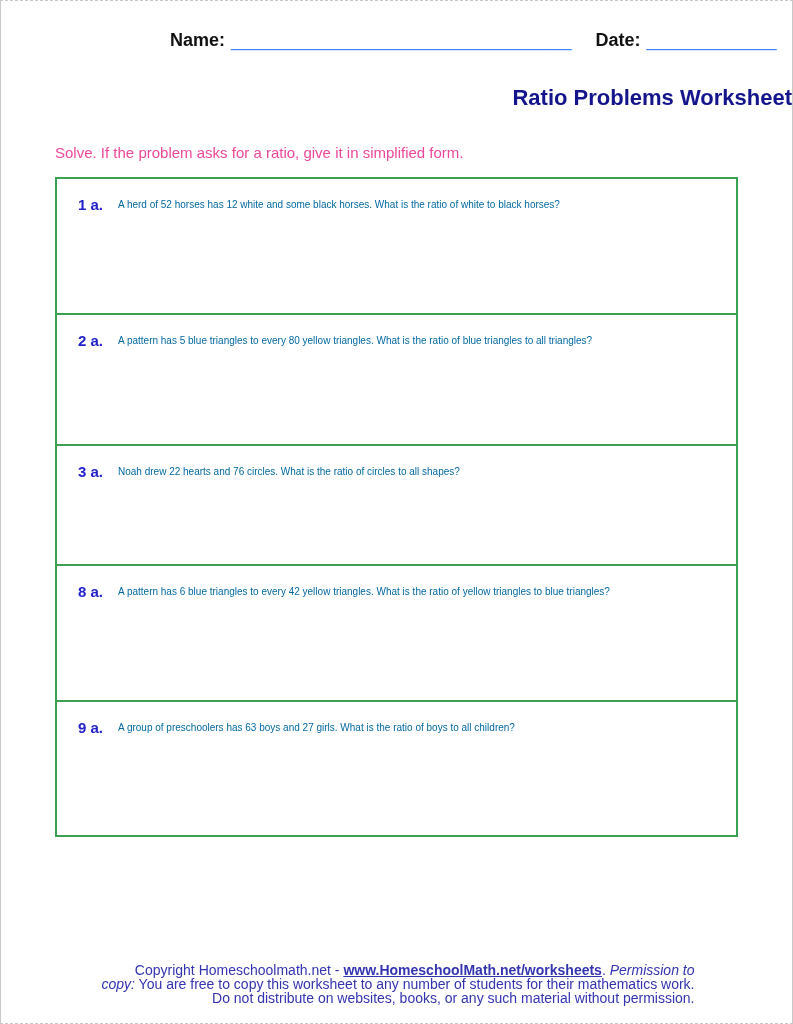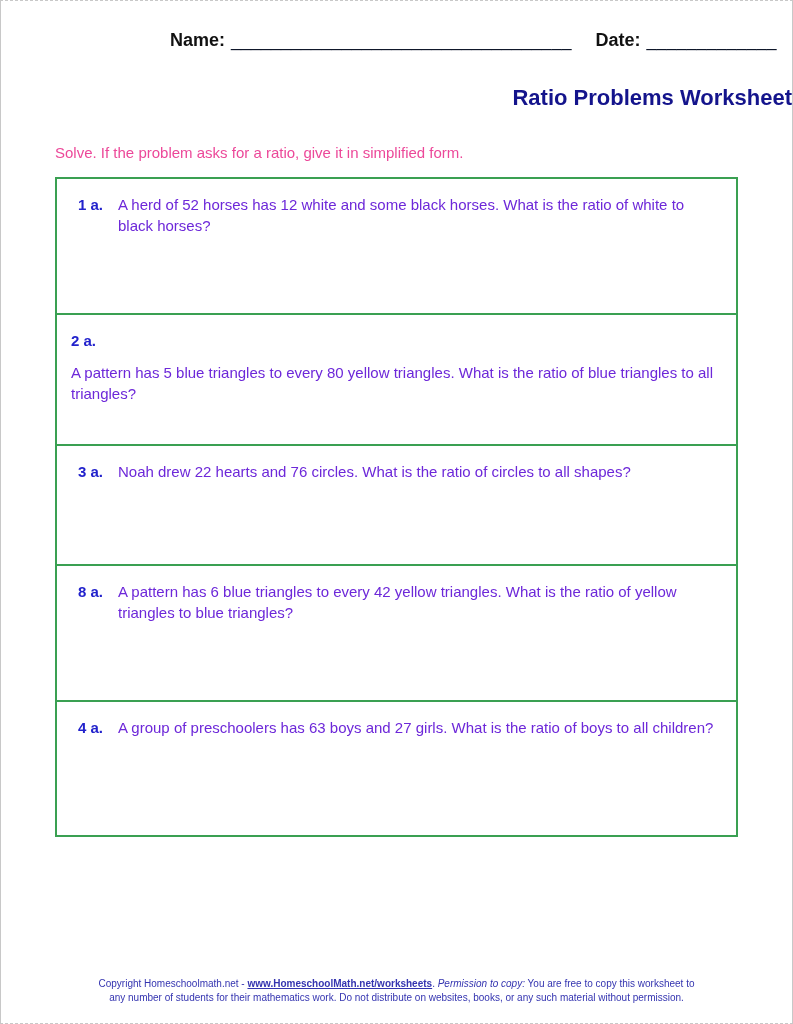--- a/index.html
+++ b/index.html
@@ -20,21 +20,21 @@
 
   
   .header-row {
     margin: 29px 0 0 169px;
     display: flex;
     align-items: flex-end;
     font-size: 18px;
     white-space: nowrap;
   }
   .field-label { font-weight: bold; color: #111; margin-right: 6px; }
-  .blank-line { color: #0f172a; letter-spacing: 0; }
+  .blank-line { color: #3b82f6; letter-spacing: 0; }
   .blank-line.name { margin-right: 24px; }
 
   
   .title {
     margin-top: 34px;
     text-align: right;
     font-size: 22px;
     font-weight: bold;
     color: var(--title-color, #14148c);
   }
@@ -51,55 +51,55 @@
   .problem {
     display: flex;
     align-items: flex-start;
     border: 2px solid var(--box-border-color, #3aa052);
     background: #ffffff;
     padding: 15px 19px 10px 14px;
     min-height: 136px;
   }
   .problem + .problem { margin-top: -2px; }
   .problem:nth-child(1) { min-height: 138px; }
-  .problem:nth-child(2) { min-height: 133px; flex-direction: column; }
+  .problem:nth-child(2) { min-height: 133px; }
   .problem:nth-child(3) { min-height: 122px; justify-content: center; }
   .problem:nth-child(4) { min-height: 138px; }
   .problem:nth-child(5) { min-height: 137px; }
   .problem:nth-child(6) { min-height: 118px; }
   .problem-number {
     flex: 0 0 32px;
     text-align: right;
     font-size: 15px;
     font-weight: bold;
     color: var(--problem-number-color, #2222cc);
     margin-right: 15px;
     line-height: 21px;
     white-space: nowrap;
   }
   .problem-text {
     flex: 1 1 auto;
-    font-size: 15px;
+    font-size: 10px;
     line-height: 21px;
-    color: #6d28d9;
+    color: #0369a1;
   }
 
   
   .footer {
     position: absolute;
     left: 0;
     bottom: 18px;
     width: 100%;
     display: flex;
     justify-content: center;
   }
   .footer-inner {
     max-width: 596px;
-    text-align: center;
-    font-size: 10px;
+    text-align: right;
+    font-size: 14px;
     line-height: 14px;
     color: var(--footer-text-color, #3434b0);
   }
   .footer-link {
     color: var(--footer-text-color, #3434b0);
     font-weight: bold;
     text-decoration: underline;
     cursor: pointer;
   }
   .footer-italic { font-style: italic; }
@@ -131,21 +131,21 @@
     </div>
     <div class="problem">
       <span class="problem-number">3 a.</span>
       <span class="problem-text">Noah drew 22 hearts and 76 circles. What is the ratio of circles to all shapes?</span>
     </div>
     <div class="problem">
       <span class="problem-number">8 a.</span>
       <span class="problem-text">A pattern has 6 blue triangles to every 42 yellow triangles. What is the ratio of yellow triangles to blue triangles?</span>
     </div>
     <div class="problem">
-      <span class="problem-number">4 a.</span>
+      <span class="problem-number">9 a.</span>
       <span class="problem-text">A group of preschoolers has 63 boys and 27 girls. What is the ratio of boys to all children?</span>
     </div>
   </div>
 
   <div class="footer">
     <div class="footer-inner">
       <span>Copyright Homeschoolmath.net - </span><span class="footer-link">www.HomeschoolMath.net/worksheets</span><span>. </span>
       <span class="footer-italic">Permission to copy:</span><span> You are free to copy this worksheet to any number of students for their mathematics work. Do not distribute on websites, books, or any such material without permission.</span>
     </div>
   </div>

